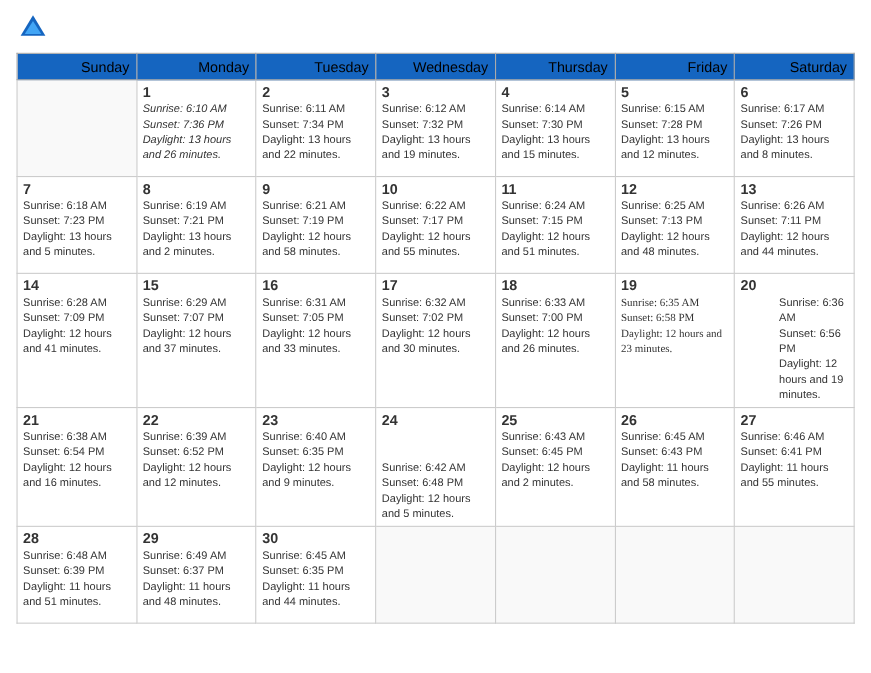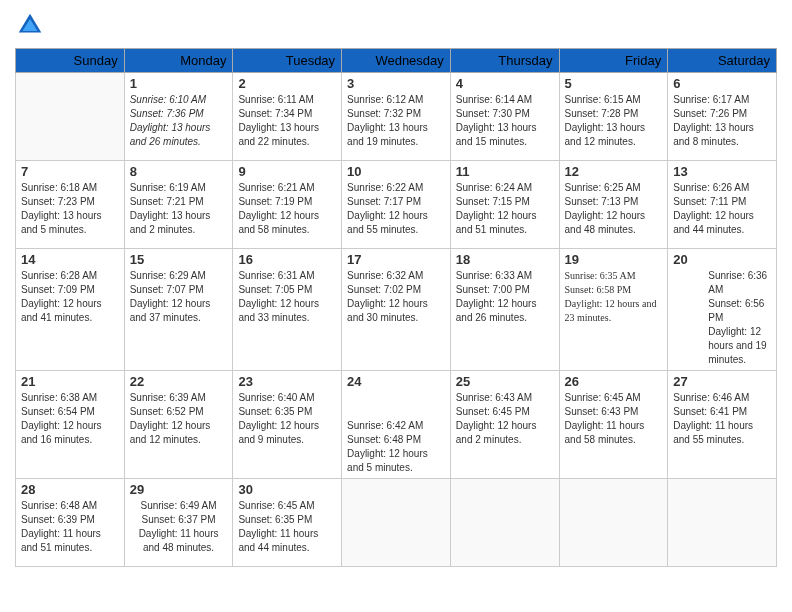--- a/index.html
+++ b/index.html
@@ -296,21 +296,21 @@
         </tr>
         <tr>
           <td>
             <span class="day-number">28</span>
             <div class="day-info" style="white-space: pre-line;">Sunrise: 6:48 AM
 Sunset: 6:39 PM
 Daylight: 11 hours and 51 minutes.</div>
           </td>
           <td>
             <span class="day-number">29</span>
-            <div class="day-info" style="white-space: pre-line; text-align: center;">Sunrise: 6:49 AM
+            <div class="day-info" style="white-space: pre-line;">Sunrise: 6:49 AM
 Sunset: 6:37 PM
 Daylight: 11 hours and 48 minutes.</div>
           </td>
           <td>
             <span class="day-number">30</span>
             <div class="day-info" style="white-space: pre-line;">Sunrise: 6:45 AM
 Sunset: 6:35 PM
 Daylight: 11 hours and 44 minutes.</div>
           </td>
           <td class="empty-cell"></td>

